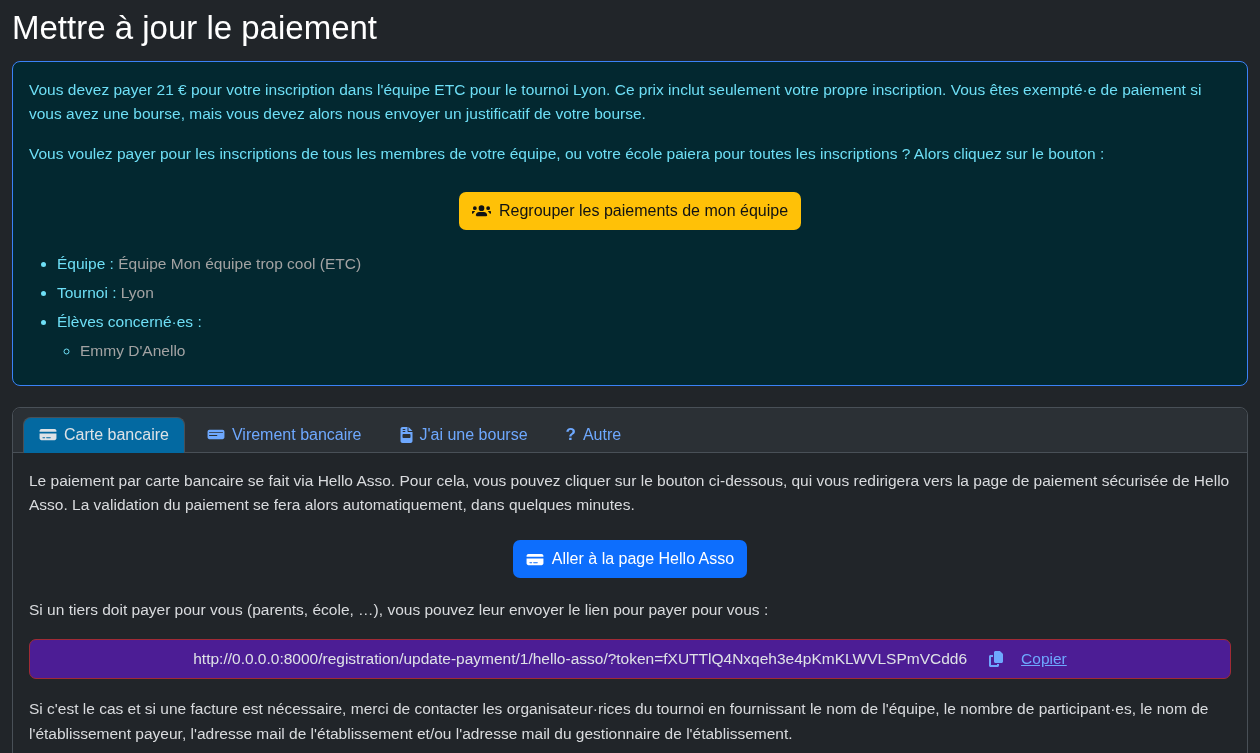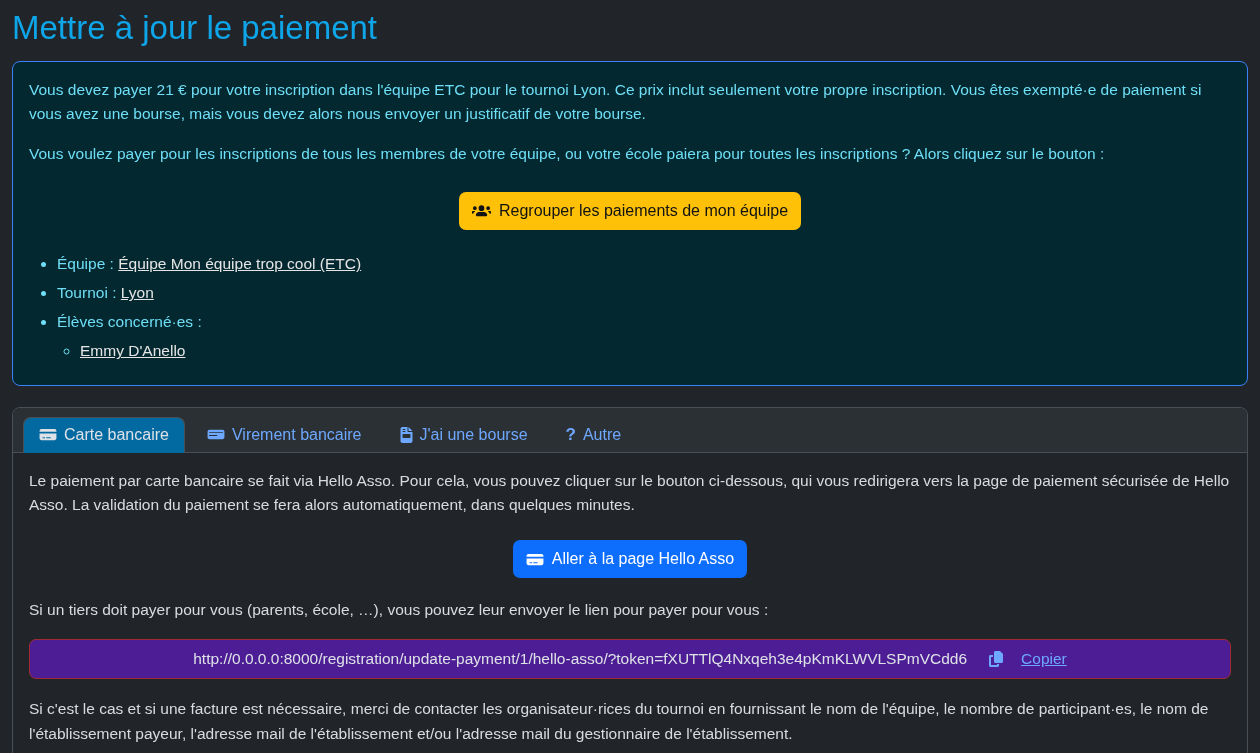--- a/index.html
+++ b/index.html
@@ -9,36 +9,36 @@
     min-height: 753px;
     background: #212529;
     color: #dee2e6;
     font-family: "Liberation Sans", sans-serif;
     font-size: 16px;
     padding: 0 12px;
   }
   h1 {
     font-size: 33px;
     font-weight: 400;
-    color: #0ea5e9;
+    color: #ffffff;
     margin: 9px 0 14px;
   }
   
   .alert {
     background: #032830;
     border: 1px solid #3b82f6;
     border-radius: 8px;
     color: #6edff6;
     padding: 16px;
     margin-bottom: 21px;
     font-size: 15.5px;
     line-height: 1.55;
   }
   .alert p { margin: 0 0 16px; }
-  .alert a { color: #e5e5e5; text-decoration: underline; cursor: pointer; }
+  .alert a { color: #a3a3a3; cursor: pointer; }
   .btn-row { display: flex; justify-content: center; margin: 26px 0 22px; }
   .btn {
     display: inline-flex;
     align-items: center;
     gap: 8px;
     border: none;
     border-radius: 7px;
     padding: 8px 13px;
     font-size: 16px;
     font-family: inherit;

